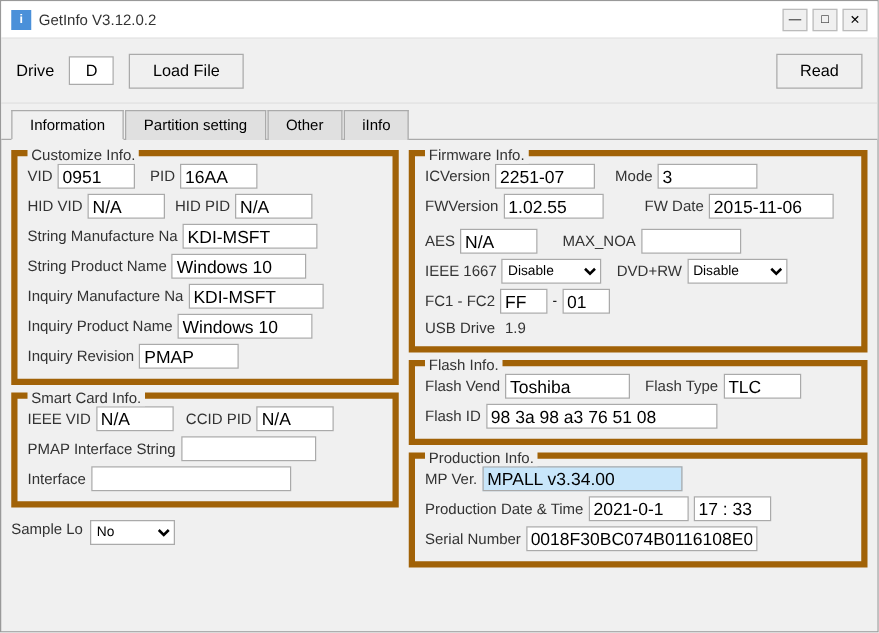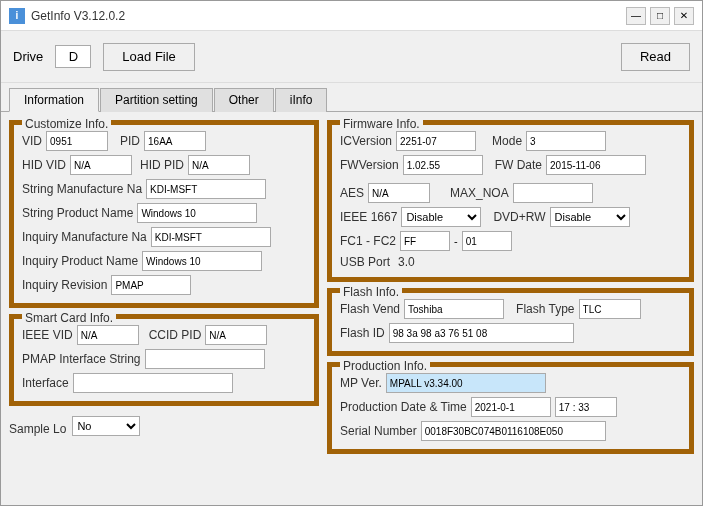--- a/index.html
+++ b/index.html
@@ -163,41 +163,41 @@
     .field-label {
       font-size: 12px;
       color: #333;
       white-space: nowrap;
     }
     .input-field {
       border: 1px solid #aaa;
       background: white;
       height: 20px;
       padding: 0 3px;
-      font-size: 10px;
+      font-size: 14px;
       font-family: inherit;
     }
-    .input-field.w40 { width: 50px; }
+    .input-field.w40 { width: 38px; }
     .input-field.w60 { width: 62px; }
     .input-field.w80 { width: 80px; }
     .input-field.w100 { width: 100px; }
-    .input-field.w120 { width: 120px; }
+    .input-field.w120 { width: 108px; }
     .input-field.w160 { width: 160px; }
     .input-field.w180 { width: 185px; }
     .select-field {
       border: 1px solid #aaa;
       background: white;
       height: 20px;
       font-size: 11px;
       font-family: inherit;
     }
     .dash { font-size: 11px; }
     .sample-row {
       display: flex;
-      align-items: flex-end;
+      align-items: flex-start;
       margin-top: 4px;
       gap: 6px;
     }
   </style>
 </head>
 <body>
 
 <div class="window">
 
   <div class="title-bar">
@@ -298,21 +298,21 @@
         <span class="group-title">Firmware Info.</span>
         <div class="form-row">
           <span class="field-label">ICVersion</span>
           <input class="input-field w80" type="text" value="2251-07" style="">
           <span class="field-label" style="margin-left:12px">Mode</span>
           <input class="input-field w80" type="text" value="3" style="">
         </div>
         <div class="form-row">
           <span class="field-label">FWVersion</span>
           <input class="input-field w80" type="text" value="1.02.55" style="">
-          <span class="field-label" style="margin-left:8px">FW Date</span>
+          <span class="field-label" style="margin-left:29px">FW Date</span>
           <input class="input-field w100" type="text" value="2015-11-06" style="">
         </div>
         <div style="height:4px"></div>
         <div class="form-row">
           <span class="field-label">AES</span>
           <input class="input-field w60" type="text" value="N/A" style="">
           <span class="field-label" style="margin-left:16px">MAX_NOA</span>
           <input class="input-field w80" type="text" style="">
         </div>
         <div class="form-row">
@@ -325,22 +325,22 @@
             <option>Disable</option>
           </select>
         </div>
         <div class="form-row">
           <span class="field-label">FC1 - FC2</span>
           <input class="input-field w40" type="text" value="FF" style="">
           <span class="dash"> - </span>
           <input class="input-field w40" type="text" value="01" style="">
         </div>
         <div class="form-row">
-          <span class="field-label">USB Port</span>
-          <span class="field-label" style="margin-left:4px">3.0</span>
+          <span class="field-label">USB Drive</span>
+          <span class="field-label" style="margin-left:4px">1.9</span>
         </div>
       </div>
 
       <div class="group-box">
         <span class="group-title">Flash Info.</span>
         <div class="form-row">
           <span class="field-label">Flash Vend</span>
           <input class="input-field w100" type="text" value="Toshiba" style="">
           <span class="field-label" style="margin-left:8px">Flash Type</span>
           <input class="input-field w60" type="text" value="TLC" style="">

